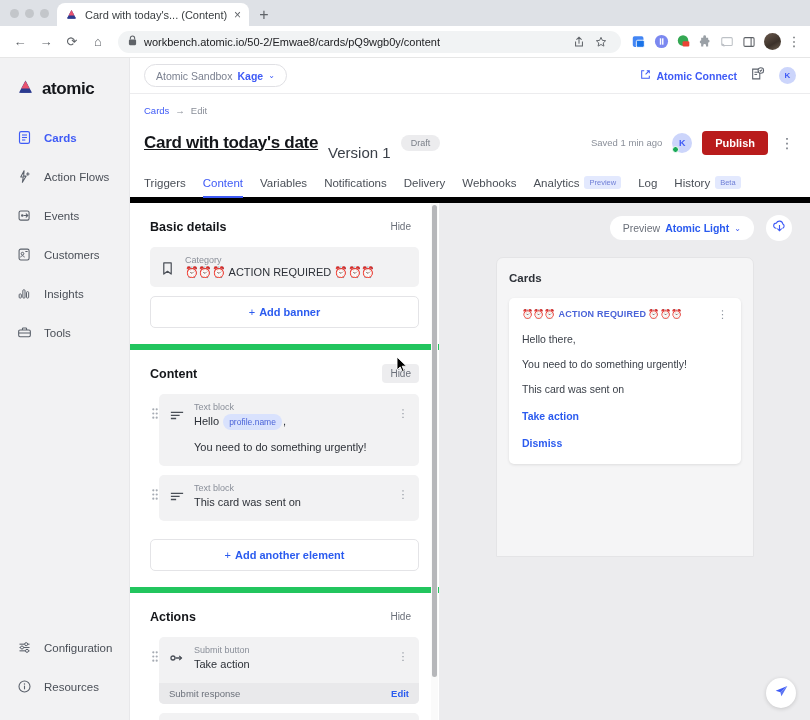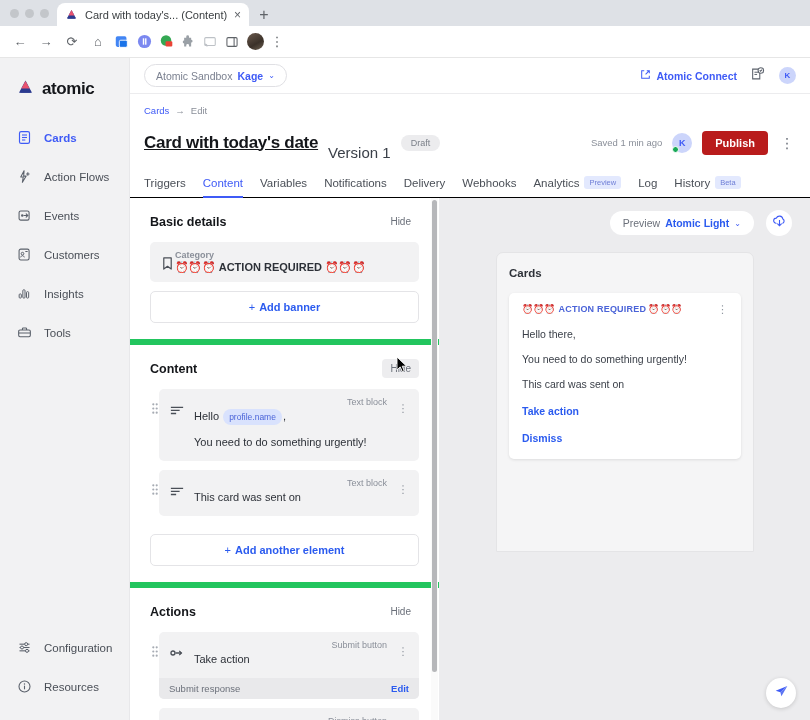--- a/index.html
+++ b/index.html
@@ -113,21 +113,21 @@
     color: #3f5bf6; font-size: 9px; display: flex; align-items: center; justify-content: center; font-weight: 600;
   }
   .publish-btn {
     background: #b91c1c; color: #fff; font-size: 11px; font-weight: 700;
     border: none; border-radius: 4px; padding: 6px 13px; cursor: pointer;
   }
   .kebab { color: #6b707a; font-size: 14px; cursor: pointer; padding: 0 2px; line-height: 1; letter-spacing: 0; }
 
   .tabs {
     display: flex; align-items: flex-end; gap: 17px; padding: 0 14px;
-    border-bottom: 1px solid #000000; margin-top: 9px;
+    border-bottom: 6px solid #000000; margin-top: 9px;
   }
   .tabitem {
     font-size: 11.5px; color: #4a4f57; padding: 6px 0 8px 0; cursor: pointer;
     display: flex; align-items: center; gap: 5px; position: relative;
   }
   .tabitem.active { color: #3f5bf6; }
   .tabitem.active::after {
     content: ""; position: absolute; left: 0; right: 0; bottom: -1px; height: 2px; background: #3f5bf6;
   }
   .mini-chip {
@@ -153,42 +153,42 @@
   .section-head { display: flex; align-items: center; margin-bottom: 11px; }
   .section-title { font-size: 12.5px; font-weight: 700; color: #14161a; }
   .hide-btn {
     margin-left: auto; font-size: 10px; color: #6b707a; cursor: pointer;
     padding: 4px 8px; border-radius: 4px;
   }
   .hide-btn.hovered { background: #ededef; }
 
   .field-card {
     background: #f2f2f3; border-radius: 5px; padding: 8px 10px;
-    display: flex; align-items: flex-start; position: relative; font-weight: bold;
+    display: flex; align-items: flex-start; gap: 10px; position: relative;
   }
   .field-ico { width: 15px; flex: 0 0 15px; padding-top: 6px; display: flex; justify-content: center; }
   .field-label { font-size: 9px; color: #8a8f99; margin-bottom: 1px; }
   .field-value { font-size: 11px; color: #2d3138; }
 
   .ghost-btn {
     margin-top: 9px; width: 100%; border: 1px solid #e4e4e7; border-radius: 5px;
     background: #fff; color: #2b5bef; font-size: 11px; font-weight: 700;
     padding: 9px 0; cursor: pointer; text-align: center;
   }
   .ghost-btn .plus { font-weight: 400; margin-right: 4px; }
 
   .block-row { display: flex; align-items: flex-start; margin-bottom: 9px; }
   .grip { width: 9px; flex: 0 0 9px; padding-top: 14px; display: flex; justify-content: center; cursor: grab; }
   .block {
     flex: 1; background: #f2f2f3; border-radius: 5px; overflow: hidden;
   }
   .block-main { display: flex; align-items: flex-start; gap: 10px; padding: 8px 10px 10px 10px; }
   .block-ico { width: 15px; flex: 0 0 15px; padding-top: 7px; display: flex; justify-content: center; }
   .block-body { flex: 1; min-width: 0; }
-  .block-label { font-size: 9px; color: #8a8f99; margin-bottom: 1px; text-align: right; }
+  .block-label { font-size: 9px; color: #8a8f99; margin-bottom: 1px; }
   .block-text { font-size: 11px; color: #2d3138; line-height: 1.55; }
   .token {
     display: inline-block; background: #d9e2fd; color: #4a63d8;
     font-size: 8.5px; padding: 1.5px 6px; border-radius: 8px; vertical-align: middle; margin: 0 1px;
   }
   .block-kebab { width: 12px; flex: 0 0 12px; padding-top: 6px; color: #9096a0; font-size: 11px; text-align: center; cursor: pointer; line-height: 1; }
   .block-foot {
     background: #e9e9eb; padding: 5px 10px; display: flex; align-items: center;
     font-size: 9.5px; color: #6b707a;
   }
@@ -252,20 +252,42 @@
       <span class="tab-x">×</span>
     </div>
     <span class="tab-new">+</span>
   </div>
 
   <div class="browser-bar">
     <span class="nav-btn">←</span>
     <span class="nav-btn">→</span>
     <span class="nav-btn">⟳</span>
     <span class="nav-btn">⌂</span>
+    <div class="omnibox">
+      <span>
+        <svg width="9" height="11" viewBox="0 0 10 12">
+            <rect x="1" y="5" width="8" height="6.2" rx="1.2" fill="#5f6368"></rect>
+            <path d="M2.6 5V3.4a2.4 2.4 0 0 1 4.8 0V5" stroke="#5f6368" stroke-width="1.2" fill="none"></path>
+          </svg>
+      </span>
+      <span>workbench.atomic.io/50-2/Emwae8/cards/pQ9wgb0y/content</span>
+      <span class="omni-actions">
+        <span class="ext-icon">
+          <svg width="12" height="12" viewBox="0 0 14 14">
+              <path d="M7 1.5v7M4.4 4l2.6-2.6L9.6 4" stroke="#5f6368" stroke-width="1.2" fill="none" stroke-linecap="round"></path>
+              <path d="M3 6.5v5.2h8V6.5" stroke="#5f6368" stroke-width="1.2" fill="none"></path>
+            </svg>
+        </span>
+        <span class="ext-icon">
+          <svg width="12" height="12" viewBox="0 0 14 14">
+              <path d="M7 1.6l1.6 3.5 3.8.4-2.8 2.6.8 3.7L7 9.9 3.6 11.8l.8-3.7L1.6 5.5l3.8-.4z" stroke="#5f6368" stroke-width="1.1" fill="none"></path>
+            </svg>
+        </span>
+      </span>
+    </div>
     <span class="ext-icon">
       <svg width="16" height="16" viewBox="0 0 18 18">
           <rect x="2" y="2.5" width="12" height="12" rx="2" fill="#4285f4"></rect>
           <rect x="6" y="7" width="9" height="8" rx="1.6" fill="#1a73e8" stroke="#fff" stroke-width="1"></rect>
         </svg>
     </span>
     <span class="ext-icon">
       <svg width="15" height="15" viewBox="0 0 16 16">
           <circle cx="8" cy="8" r="7" fill="#7b88f0"></circle>
           <rect x="6.2" y="4.6" width="1.5" height="6.8" fill="#fff"></rect>

